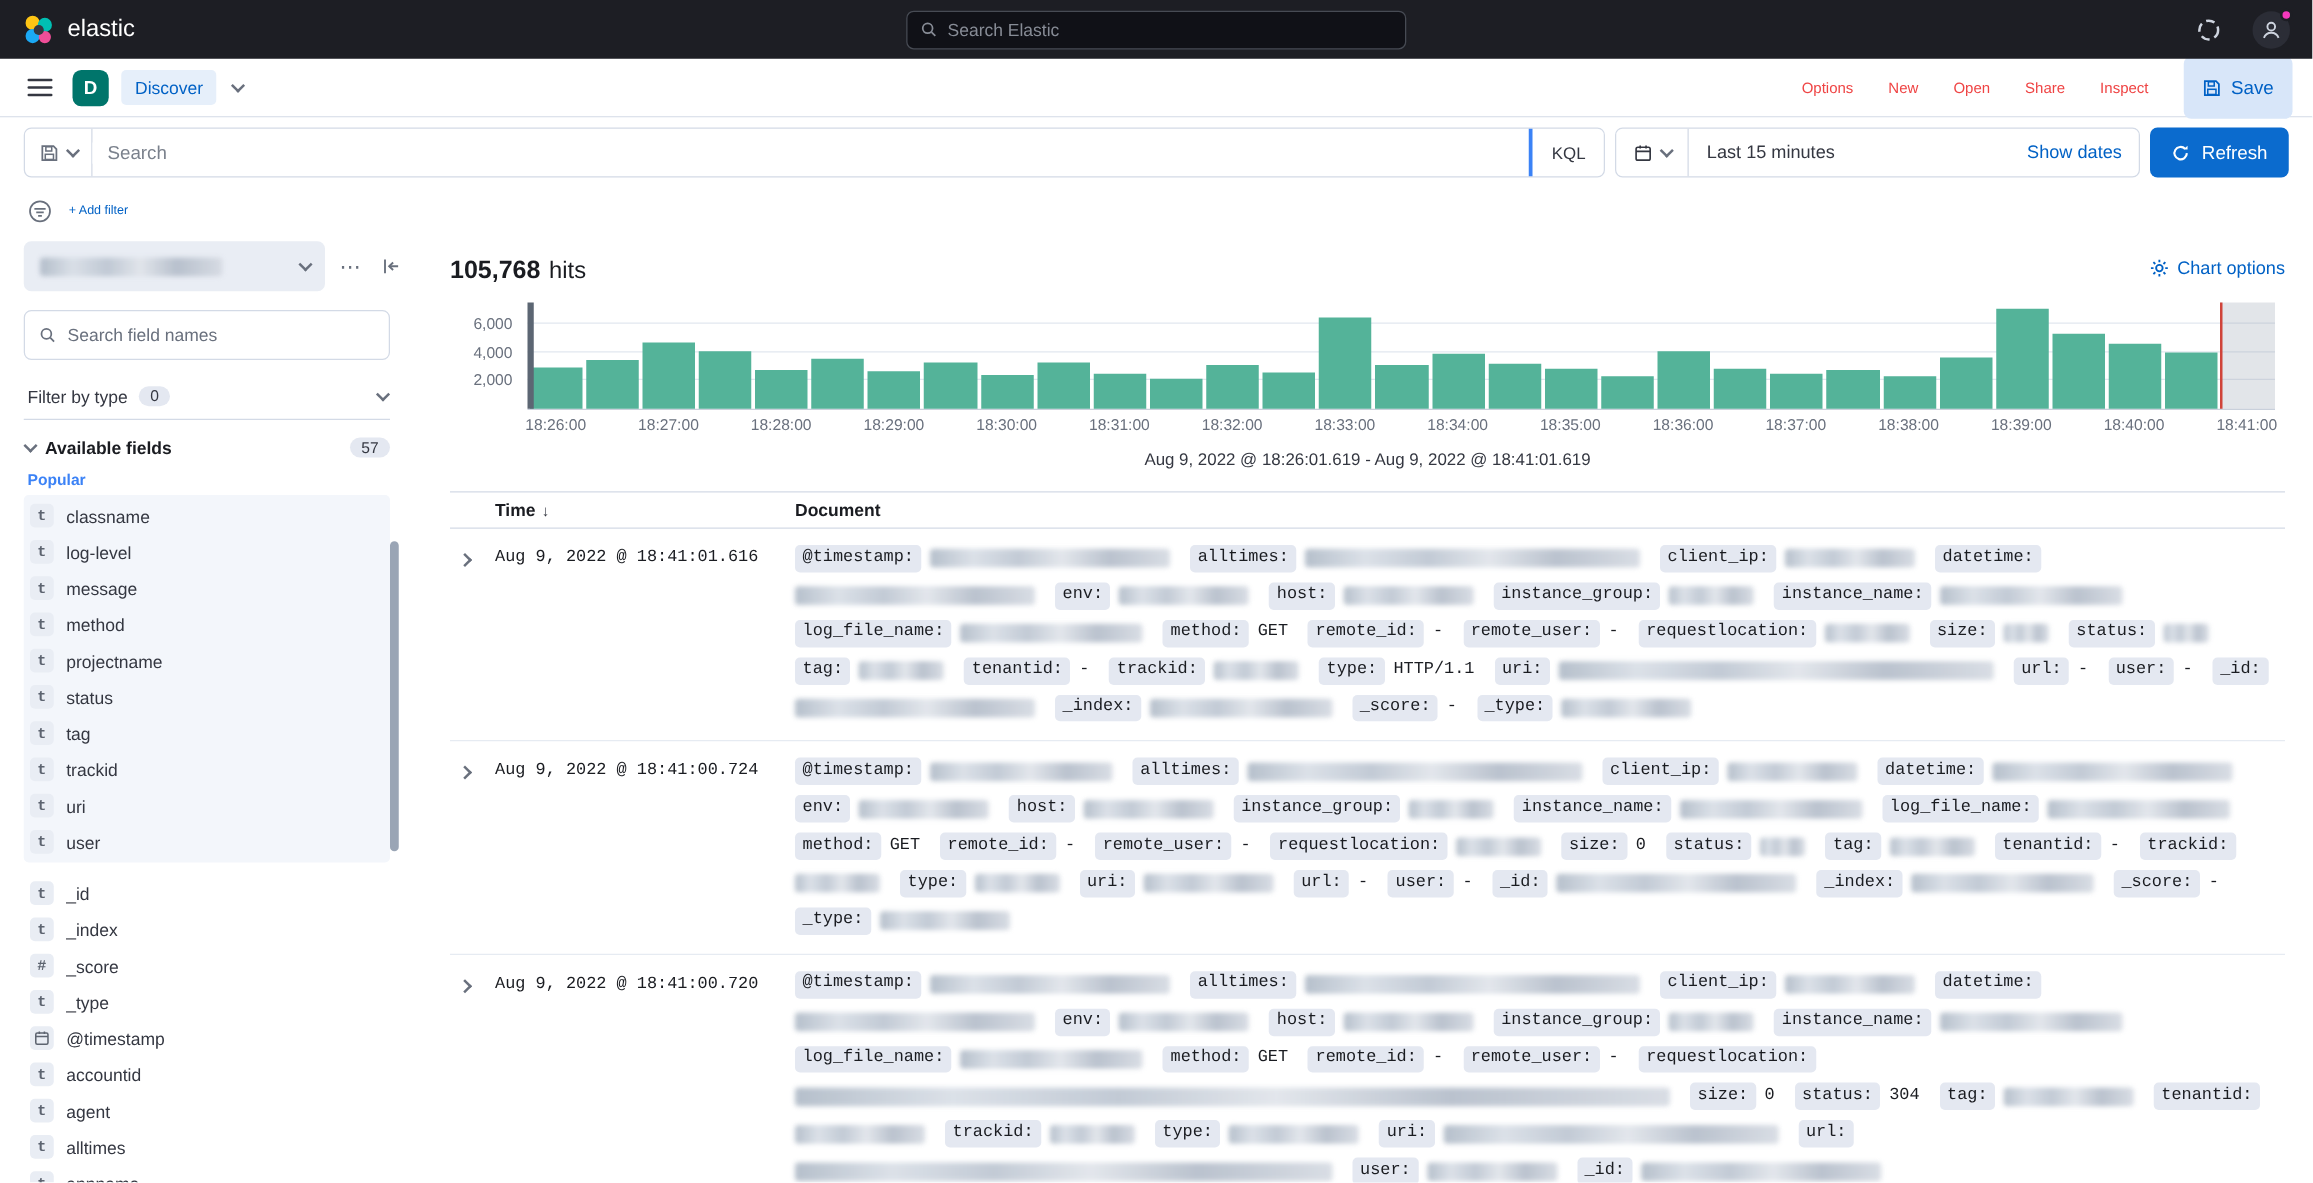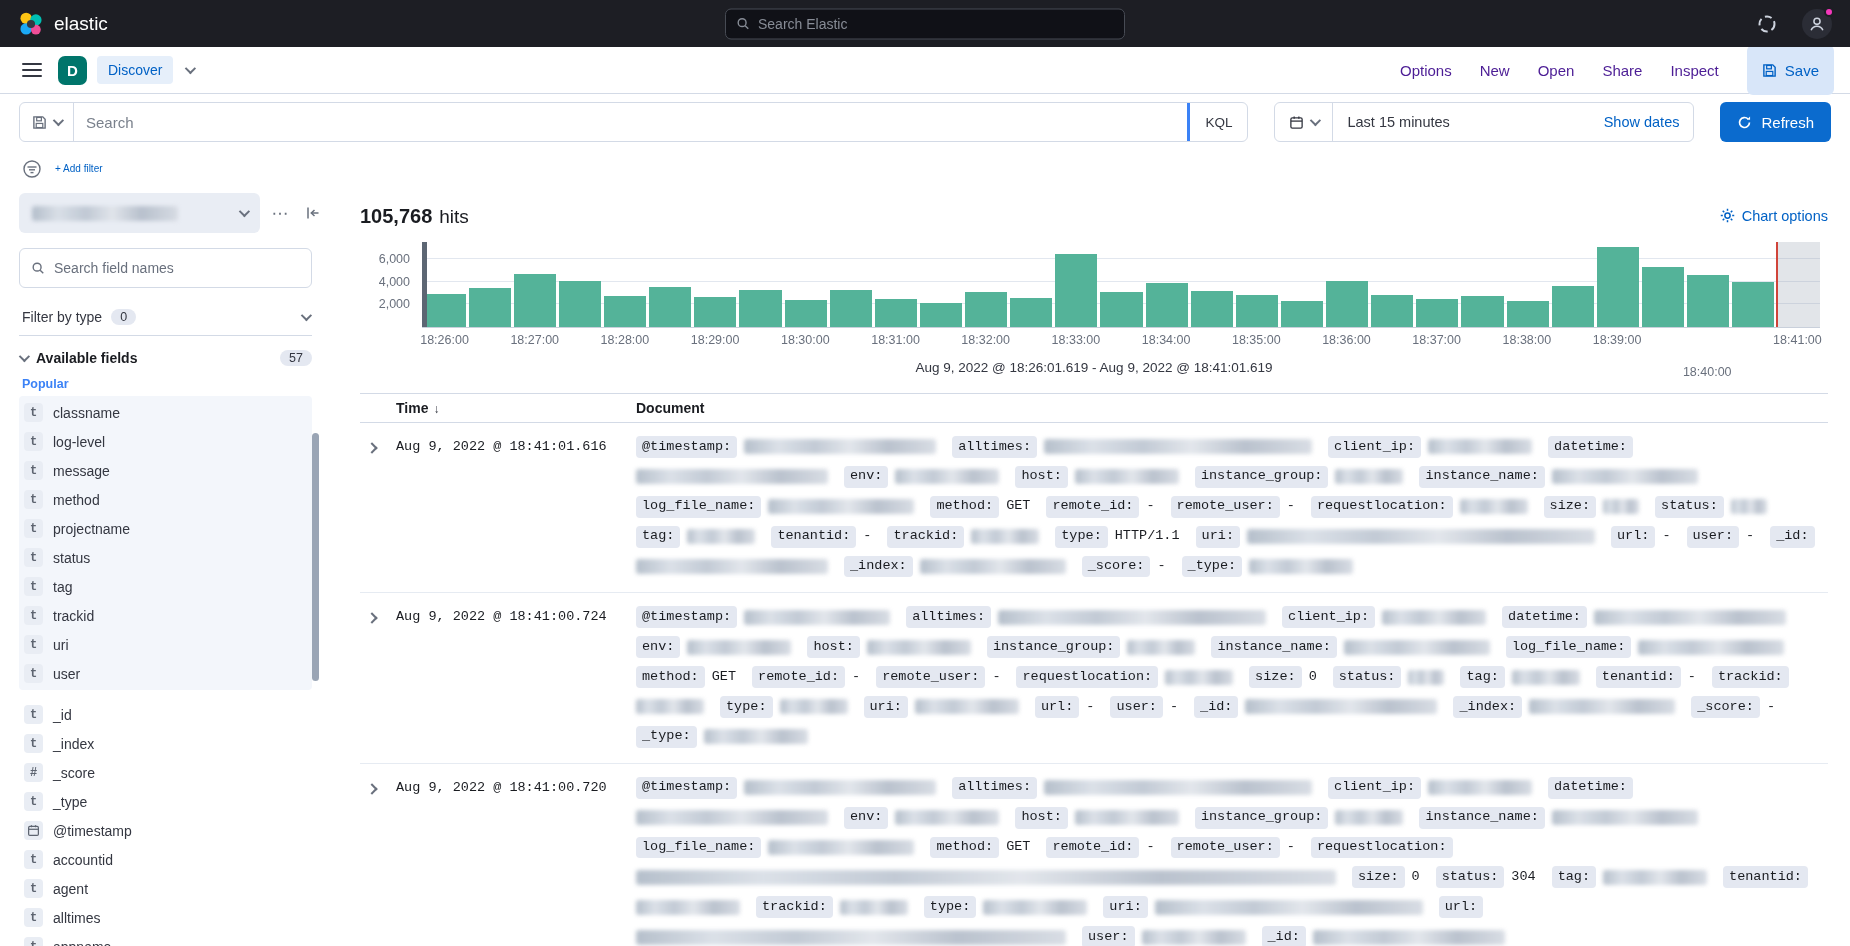--- a/index.html
+++ b/index.html
@@ -22,30 +22,30 @@
 .notif-dot{position:absolute;top:-2px;right:-2px;width:10px;height:10px;border-radius:50%;background:#f538bc;border:2px solid #1d1e24}
 
 
 .toolbar{height:47px;display:flex;align-items:center;padding:0 16px;border-bottom:1px solid #d3dae6;background:#fff}
 .burger{width:20px;display:flex;flex-direction:column;gap:4px;margin-left:6px}
 .burger span{height:2px;background:#343741;border-radius:1px}
 .app-badge{width:29px;height:29px;border-radius:7px;background:#00756b;color:#fff;font-weight:700;font-size:15px;
   display:flex;align-items:center;justify-content:center;margin:0 10px 0 16px}
 .bc-pill{background:#e6effa;color:#0061c5;font-size:14px;padding:6px 11px;border-radius:4px}
 .toolbar-right{margin-left:auto;display:flex;align-items:center;gap:28px}
-.tlink{color:#4c1d95;font-size:15px}
+.tlink{color:#ef4444;font-size:12px}
 .save-btn{background:#d8e6f9;color:#0061c5;height:50px;padding:17px 15px;border-radius:6px;display:flex;align-items:center;gap:8px;font-size:15px;font-weight:500}
 
 
 .chev-d,.chev-r{display:inline-block;width:8px;height:8px;border-right:2px solid #69707d;border-bottom:2px solid #69707d}
 .chev-d{transform:rotate(45deg) translateY(-2px)}
 .chev-r{transform:rotate(-45deg)}
 
 
-.querybar{display:flex;gap:26px;align-items:center;padding:8px 19px;background:#fff}
+.querybar{display:flex;gap:8px;align-items:center;padding:8px 19px;background:#fff}
 .qbar{height:40px;flex:1;display:flex;align-items:center;border:1px solid #d3dae6;border-radius:6px;background:#fff}
 .sq-btn{width:54px;height:100%;display:flex;align-items:center;justify-content:center;gap:6px;border-right:1px solid #d3dae6;color:#69707d}
 .qinput{flex:1;padding:0 12px;font-size:15px;color:#343741}
 .qinput::placeholder{color:#7a818c}
 .kql{padding:0 15px;height:100%;display:flex;align-items:center;border-left:3px solid #3b82f6;font-size:13.5px;color:#343741}
 .timepicker{width:420px;height:40px;border:1px solid #d3dae6;border-radius:6px;background:#fff;display:flex;align-items:center;flex-shrink:0}
 .cal-btn{width:58px;height:100%;border-right:1px solid #d3dae6;display:flex;align-items:center;justify-content:center;gap:6px;color:#343741}
 .trange{padding:0 14px;font-size:14.5px;color:#343741}
 .showdates{margin-left:auto;padding:0 14px;color:#0061c5;font-size:14.5px}
 .refresh-btn{height:40px;padding:0 17px;background:#0b6bce;border-radius:6px;color:#fff;font-size:15px;display:flex;align-items:center;gap:9px;flex-shrink:0}
@@ -434,21 +434,21 @@
           <span class="xlab" style="left: 27.4194%;">18:30:00</span>
           <span class="xlab" style="left: 33.871%;">18:31:00</span>
           <span class="xlab" style="left: 40.3226%;">18:32:00</span>
           <span class="xlab" style="left: 46.7742%;">18:33:00</span>
           <span class="xlab" style="left: 53.2258%;">18:34:00</span>
           <span class="xlab" style="left: 59.6774%;">18:35:00</span>
           <span class="xlab" style="left: 66.129%;">18:36:00</span>
           <span class="xlab" style="left: 72.5806%;">18:37:00</span>
           <span class="xlab" style="left: 79.0323%;">18:38:00</span>
           <span class="xlab" style="left: 85.4839%;">18:39:00</span>
-          <span class="xlab" style="left: 91.9355%; margin-top: 32px;">18:40:00</span>
+          <span class="xlab" style="left: 91.9355%;">18:40:00</span>
           <span class="xlab" style="left: 98.3871%;">18:41:00</span>
         </div>
       <div class="caption">Aug 9, 2022 @ 18:26:01.619 - Aug 9, 2022 @ 18:41:01.619</div>
     </div>
 
     <div class="thead">
       <span></span>
       <span>
         <span>Time</span><span class="sort-arrow">↓</span>
       </span>

